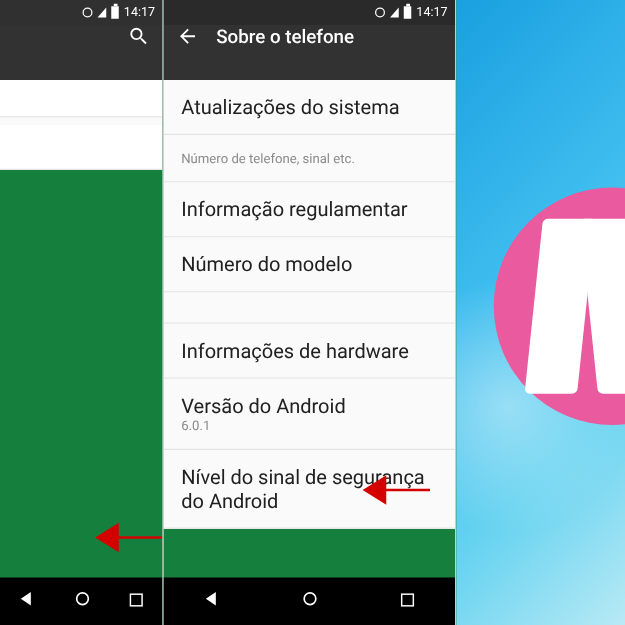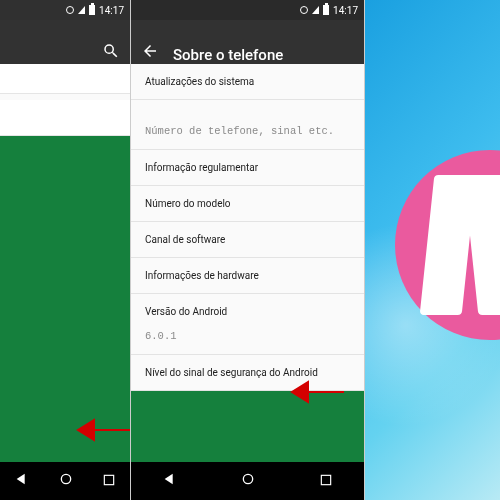--- a/index.html
+++ b/index.html
@@ -10,29 +10,29 @@
 .panel3 { width: 135px; position: relative; overflow: hidden; }
 
 .statusbar { height: 20px; background: #2a2a2a; color: #fff; font-size: 10px; display: flex; align-items: center; justify-content: flex-end; padding: 0 6px; gap: 4px; }
 .panel1 .statusbar { background: #303030; }
 .sb-icon { display: inline-block; }
 .tri { width: 0; height: 0; border-left: 7px solid transparent; border-bottom: 8px solid #fff; }
 .batt { width: 6px; height: 10px; background: #fff; position: relative; }
 .batt::before { content: ""; position: absolute; top: -2px; left: 1.5px; width: 3px; height: 2px; background: #fff; }
 .dots { width: 8px; height: 8px; border: 1px solid #fff; border-radius: 50%; position: relative; }
 
-.toolbar { height: 44px; background: #323232; color: #fff; display: flex; align-items: flex-end; padding: 0 10px; gap: 14px; }
+.toolbar { height: 44px; background: #323232; color: #fff; display: flex; align-items: flex-start; padding: 0 10px; gap: 14px; }
 .toolbar .title { font-size: 15px; font-weight: 500; }
 .toolbar .back-arrow svg, .toolbar .search-icon svg { fill: #fff; }
 .panel1 .toolbar { justify-content: flex-end; }
 
 .list { background: #fafafa; }
 .item { padding: 12px 14px; border-bottom: 1px solid #e3e3e3; background: #fafafa; }
-.item .primary { font-size: 10px; color: #212121; }
-.item .secondary { font-size: 10.5px; color: #8a8a8a; margin-top: 13px; font-family: Liberation Mono, monospace; }
+.item .primary { font-size: 16px; color: #212121; }
+.item .secondary { font-size: 10.5px; color: #8a8a8a; margin-top: 0; }
 
 .navbar { position: absolute; bottom: 0; left: 0; right: 0; height: 38px; background: #000; display: flex; align-items: center; justify-content: space-around; }
 .navbar svg { fill: #fff; }
 
 .arrow-annot { position: absolute; }
 .arrow-annot svg polygon, .arrow-annot svg rect, .arrow-annot svg path { fill: none; stroke: #d40000; stroke-width: 2; }
 .arrow-annot svg .fillhead { fill: #d40000; stroke: none; }
 
 .blank1 { height: 30px; background: #fff; border-bottom: 1px solid #e5e5e5; }
 .blank2 { height: 36px; background: #fff; border-bottom: 1px solid #e5e5e5; margin-top: 6px; }
@@ -113,21 +113,20 @@
       <div class="item">
         <div class="secondary">Número de telefone, sinal etc.</div>
       </div>
       <div class="item">
         <div class="primary">Informação regulamentar</div>
       </div>
       <div class="item">
         <div class="primary">Número do modelo</div>
       </div>
       <div class="item">
-        <div class="primary">Canal de software</div>
       </div>
       <div class="item">
         <div class="primary">Informações de hardware</div>
       </div>
       <div class="item">
         <div class="primary">Versão do Android</div>
         <div class="secondary">6.0.1</div>
       </div>
       <div class="item">
         <div class="primary">Nível do sinal de segurança do Android</div>

